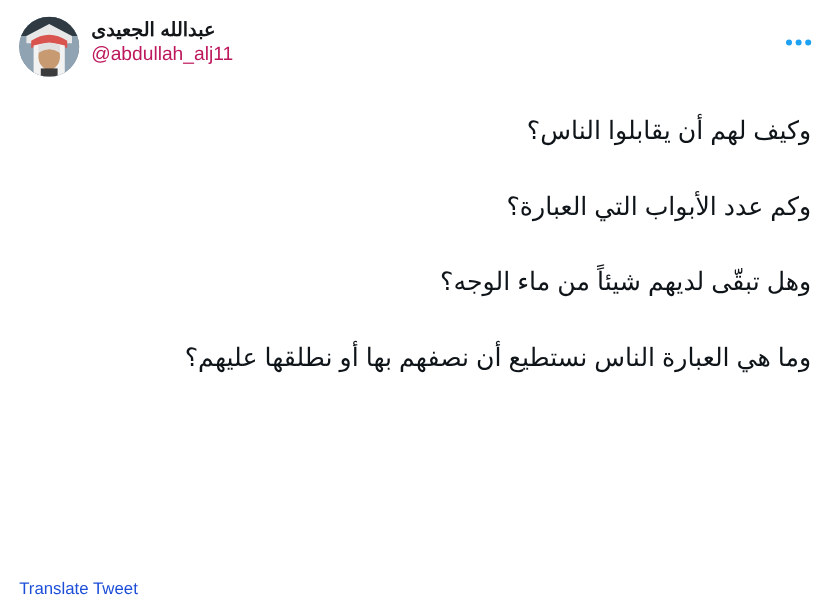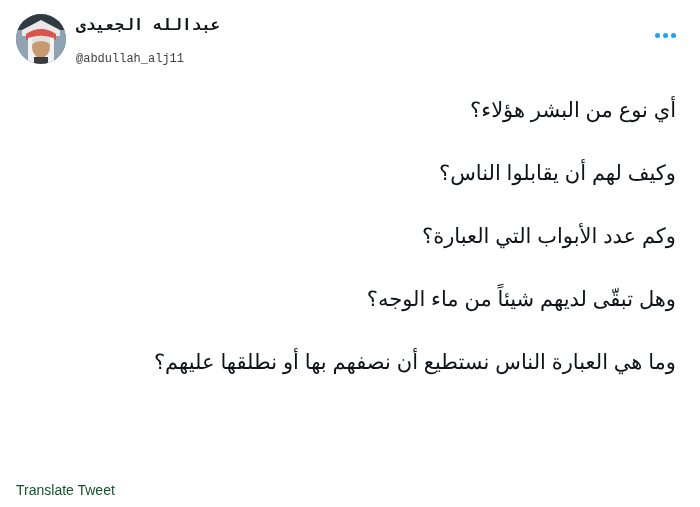--- a/index.html
+++ b/index.html
@@ -38,35 +38,34 @@
   }
   .avatar svg {
     display: block;
   }
   .name-block {
     margin-left: 10px;
     display: flex;
     flex-direction: column;
     justify-content: center;
     padding-top: 2px;
-    font-family: Liberation Mono, monospace;
   }
   .display-name {
     font-size: 16px;
     font-weight: bold;
     color: #14171a;
     line-height: 20px;
     direction: rtl;
     text-align: left;
   }
   .handle {
-    font-size: 12px;
-    color: #404040;
+    font-size: 16px;
+    color: #be185d;
     line-height: 20px;
-    margin-top: 13px;
+    margin-top: 0;
   }
   .more-menu {
     position: absolute;
     right: 4px;
     top: 6px;
     width: 30px;
     height: 30px;
     display: flex;
     align-items: center;
     justify-content: center;
@@ -95,21 +94,21 @@
     margin: 0 0 22px 0;
     white-space: nowrap;
   }
   .tweet-body p:last-child {
     margin-bottom: 0;
   }
   .translate-link {
     position: absolute;
     left: 16px;
     bottom: 8px;
-    color: #14532d;
+    color: #1d4ed8;
     font-size: 14px;
     line-height: 18px;
   }
 </style>
 </head>
 <body>
 
 <div class="tweet-card">
 
   <div class="tweet-header">
@@ -135,21 +134,20 @@
     <div class="more-menu">
       <span class="dots">
         <i></i>
           <i></i>
           <i></i>
       </span>
     </div>
   </div>
 
   <div class="tweet-body">
-    <p>أي نوع من البشر هؤلاء؟</p>
     <p>وكيف لهم أن يقابلوا الناس؟</p>
     <p>وكم عدد الأبواب التي العبارة؟</p>
     <p>وهل تبقّى لديهم شيئاً من ماء الوجه؟</p>
     <p>وما هي العبارة الناس نستطيع أن نصفهم بها أو نطلقها عليهم؟</p>
   </div>
 
   <div class="translate-link">Translate Tweet</div>
 
 </div>
 

